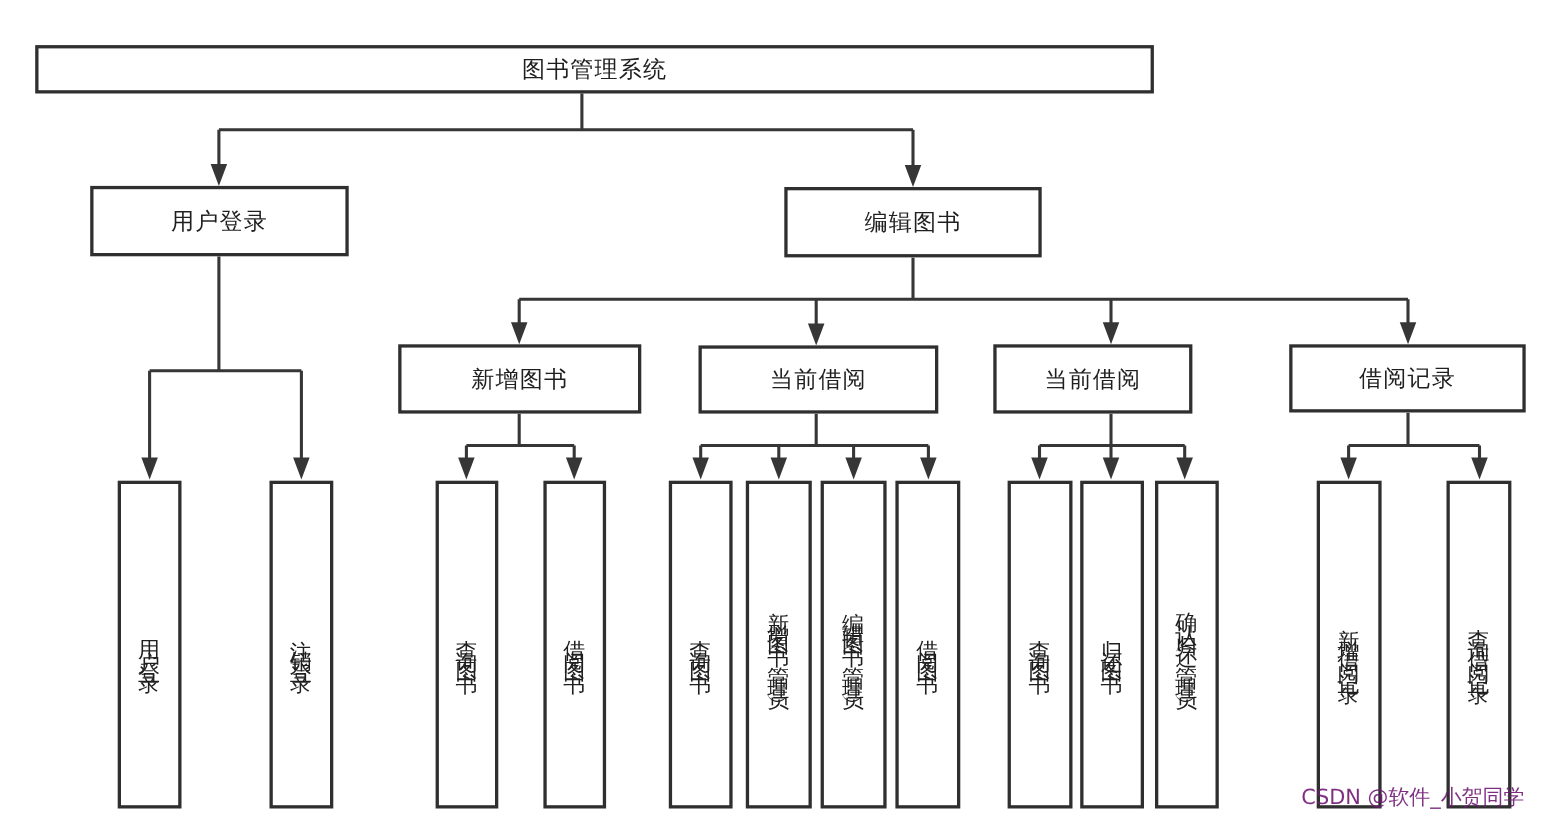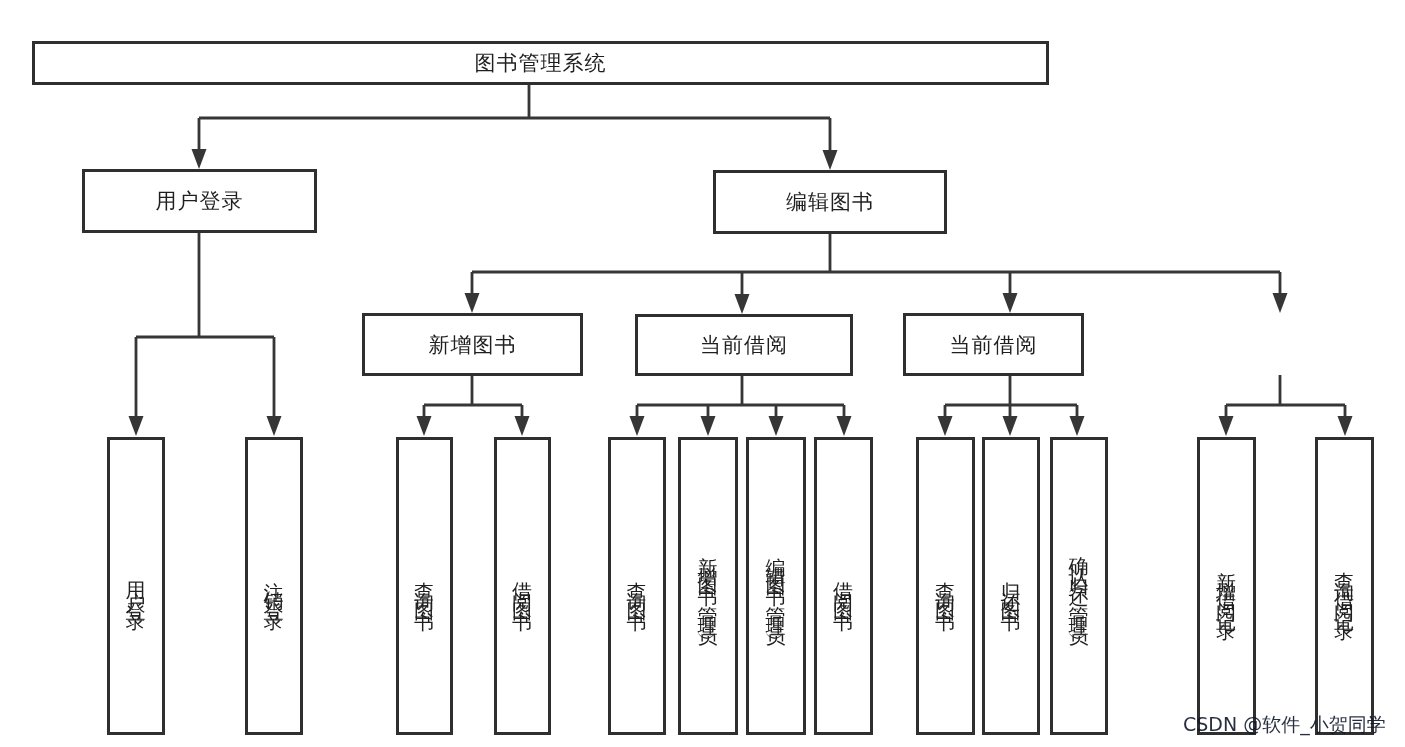--- a/index.html
+++ b/index.html
@@ -44,21 +44,21 @@
     color: #1f1f1f;
     letter-spacing: 10px;
     line-height: 1;
     white-space: nowrap;
   }
   .watermark {
     position: absolute;
     left: 1183px;
     top: 712px;
     font-size: 19px;
-    color: #0f172a;
+    color: #701a75;
     opacity: 0.9;
     white-space: nowrap;
     z-index: 5;
   }
 </style>
 </head>
 <body>
 
 <div class="canvas">
 
@@ -118,20 +118,23 @@
 
   <div class="node" style="left:362px; top:313px; width:221px; height:63px;">
     <span class="hlabel">新增图书</span>
   </div>
   <div class="node" style="left:635px; top:314px; width:218px; height:62px;">
     <span class="hlabel">当前借阅</span>
   </div>
   <div class="node" style="left:903px; top:313px; width:181px; height:63px;">
     <span class="hlabel">当前借阅</span>
   </div>
+  <div class="node" style="left:1172px; top:313px; width:215px; height:62px;">
+    <span class="hlabel">借阅记录</span>
+  </div>
 
   <div class="node" style="left:107px; top:437px; width:58px; height:298px;">
     <span class="vlabel">用户登录</span>
   </div>
   <div class="node" style="left:245px; top:437px; width:58px; height:298px;">
     <span class="vlabel">注销登录</span>
   </div>
 
   <div class="node" style="left:396px; top:437px; width:57px; height:298px;">
     <span class="vlabel">查询图书</span>

